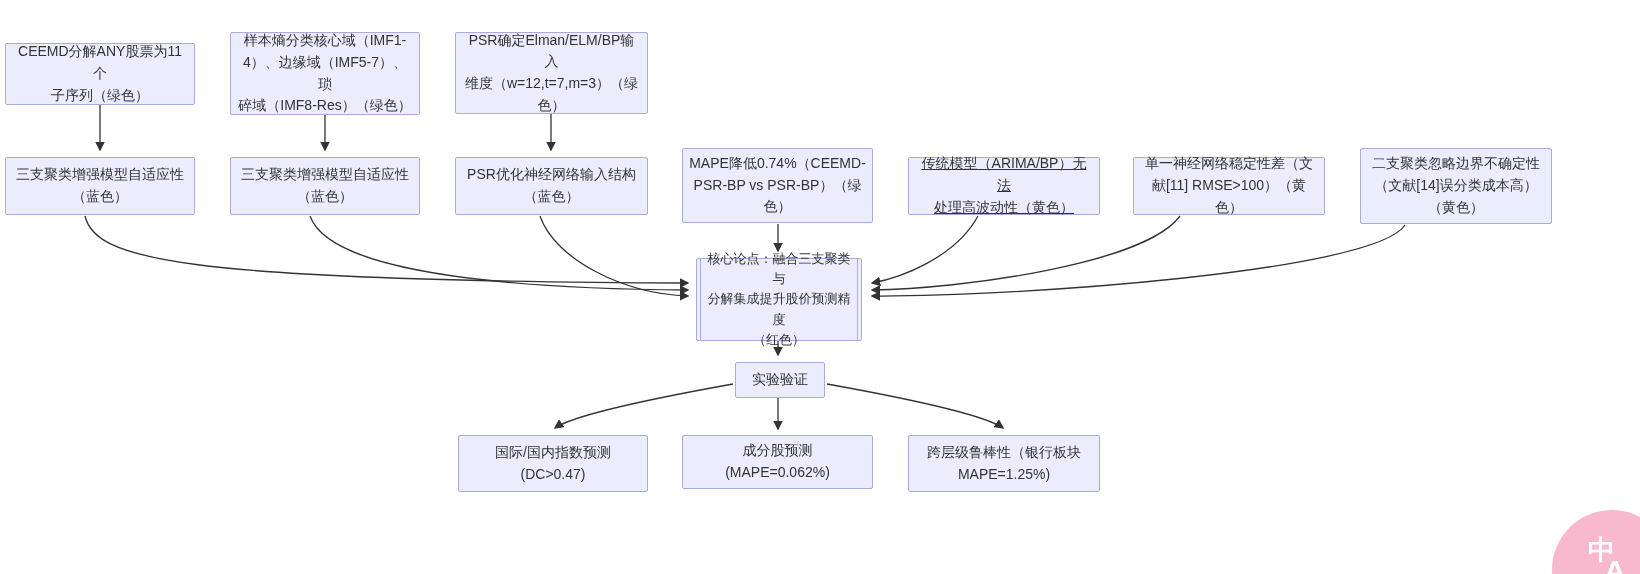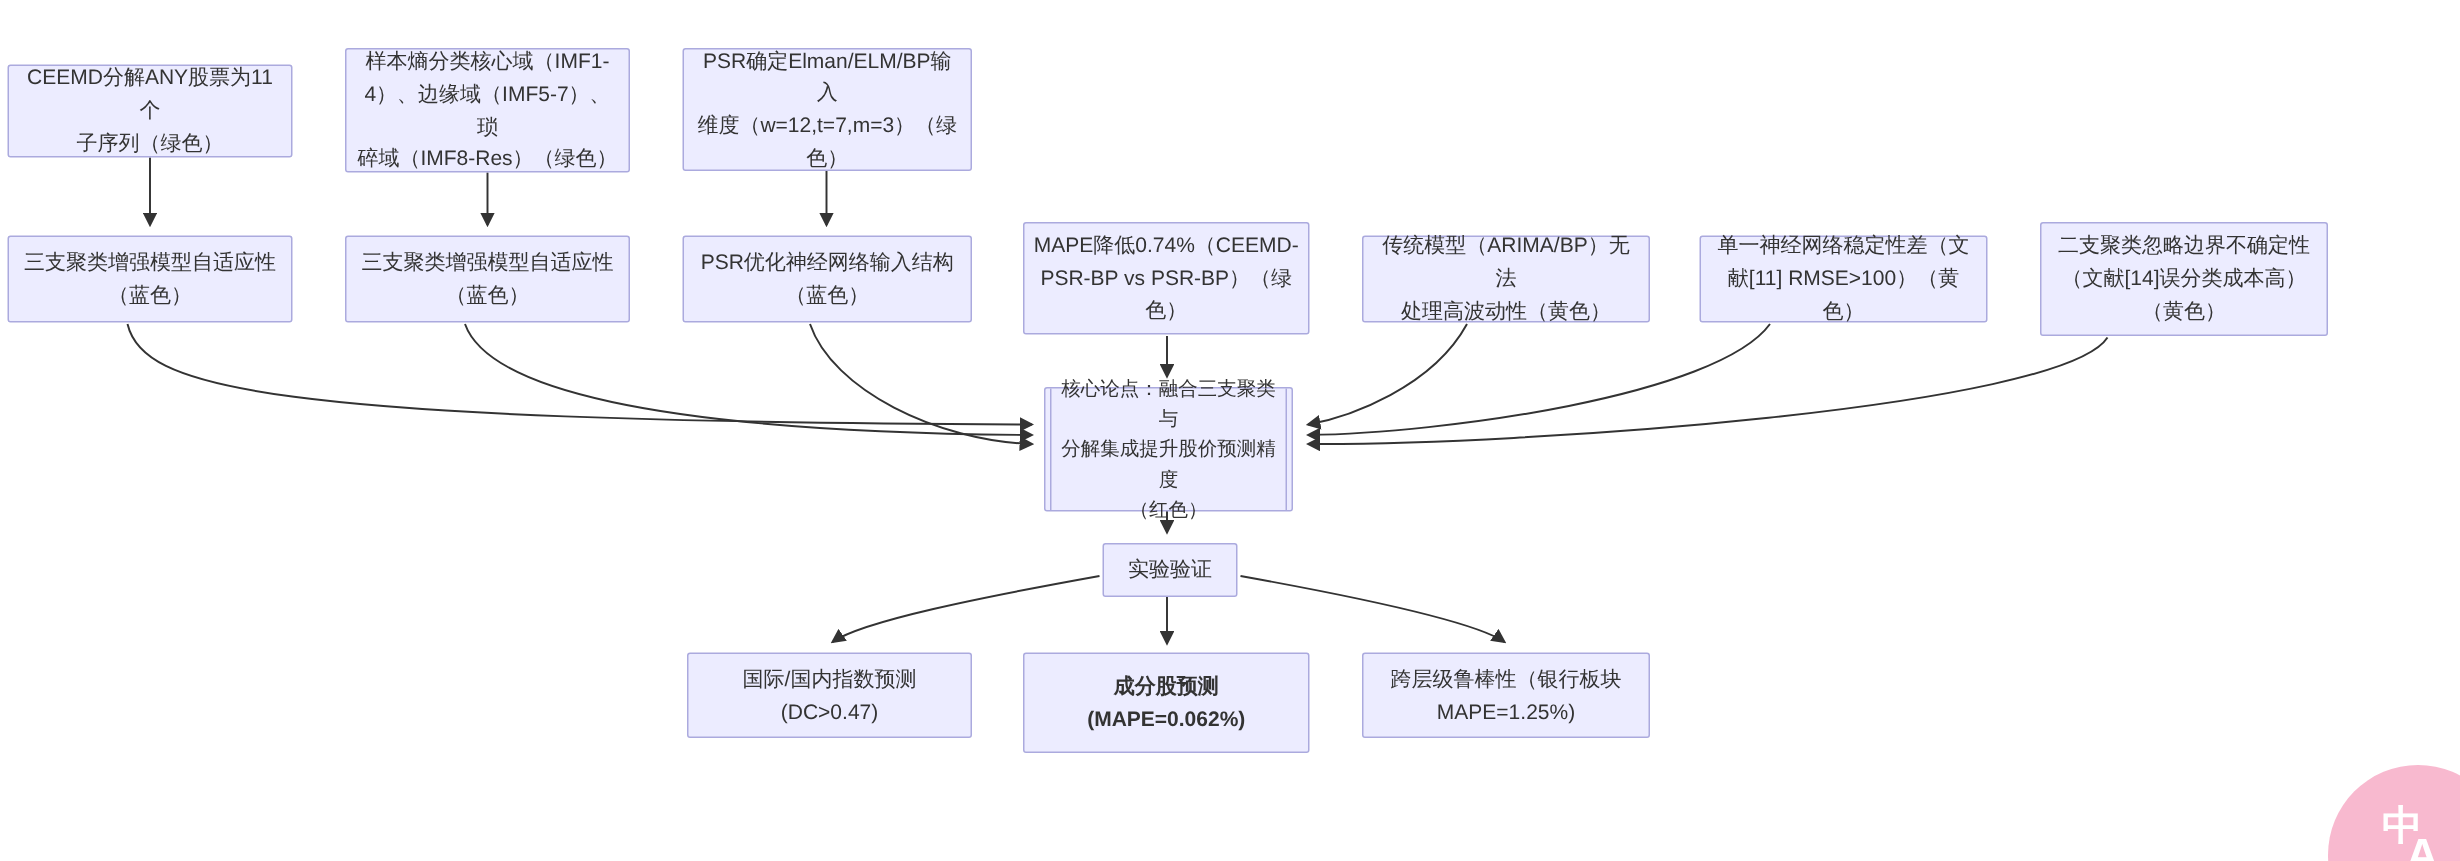--- a/index.html
+++ b/index.html
@@ -12,29 +12,29 @@
         text-align:center;color:#333;font-size:14px;line-height:1.55;
         padding:0 6px;box-sizing:border-box;}
   .node span{white-space:pre-line;display:block;width:100%;}
   #n-ceemd   {left:5px;   top:43px;  width:190px; height:62px;}
   #n-entropy {left:230px; top:32px;  width:190px; height:83px;}
   #n-psrdim  {left:455px; top:32px;  width:193px; height:82px;}
   #n-decomp  {left:5px;   top:157px; width:190px; height:58px;}
   #n-three   {left:230px; top:157px; width:190px; height:58px;}
   #n-psropt  {left:455px; top:157px; width:193px; height:58px;}
   #n-mape    {left:682px; top:148px; width:191px; height:75px;}
-  #n-trad    {left:908px; top:157px; width:192px; height:58px;}
+  #n-trad    {left:908px; top:157px; width:192px; height:58px;text-decoration:underline;}
   #n-single  {left:1133px;top:157px; width:192px; height:58px;}
   #n-twoway  {left:1360px;top:148px; width:192px; height:76px;}
   #n-core    {left:696px; top:258px; width:166px; height:83px; font-size:13px;}
   #n-core::before,#n-core::after{content:"";position:absolute;top:0;bottom:0;width:1px;background:#ABAADE;}
   #n-core::before{left:3px;} #n-core::after{right:3px;}
   #n-exp     {left:735px; top:362px; width:90px;  height:36px;}
   #n-index   {left:458px; top:435px; width:190px; height:57px;}
-  #n-stock   {left:682px; top:435px; width:191px; height:67px;font-weight:bold;}
+  #n-stock   {left:682px; top:435px; width:191px; height:54px;}
   #n-robust  {left:908px; top:435px; width:192px; height:57px;text-align:center;}
   #translate-fab{position:absolute;left:1552px;top:510px;width:120px;height:120px;
         border-radius:50%;background:#F8B9CF;z-index:3;}
   #translate-fab .g-top{position:absolute;left:36px;top:22px;color:#fff;
         font-weight:bold;font-size:27px;}
   #translate-fab .g-bottom{position:absolute;left:52px;top:44px;color:#fff;
         font-weight:bold;font-size:30px;}
 </style>
 </head>
 <body>

